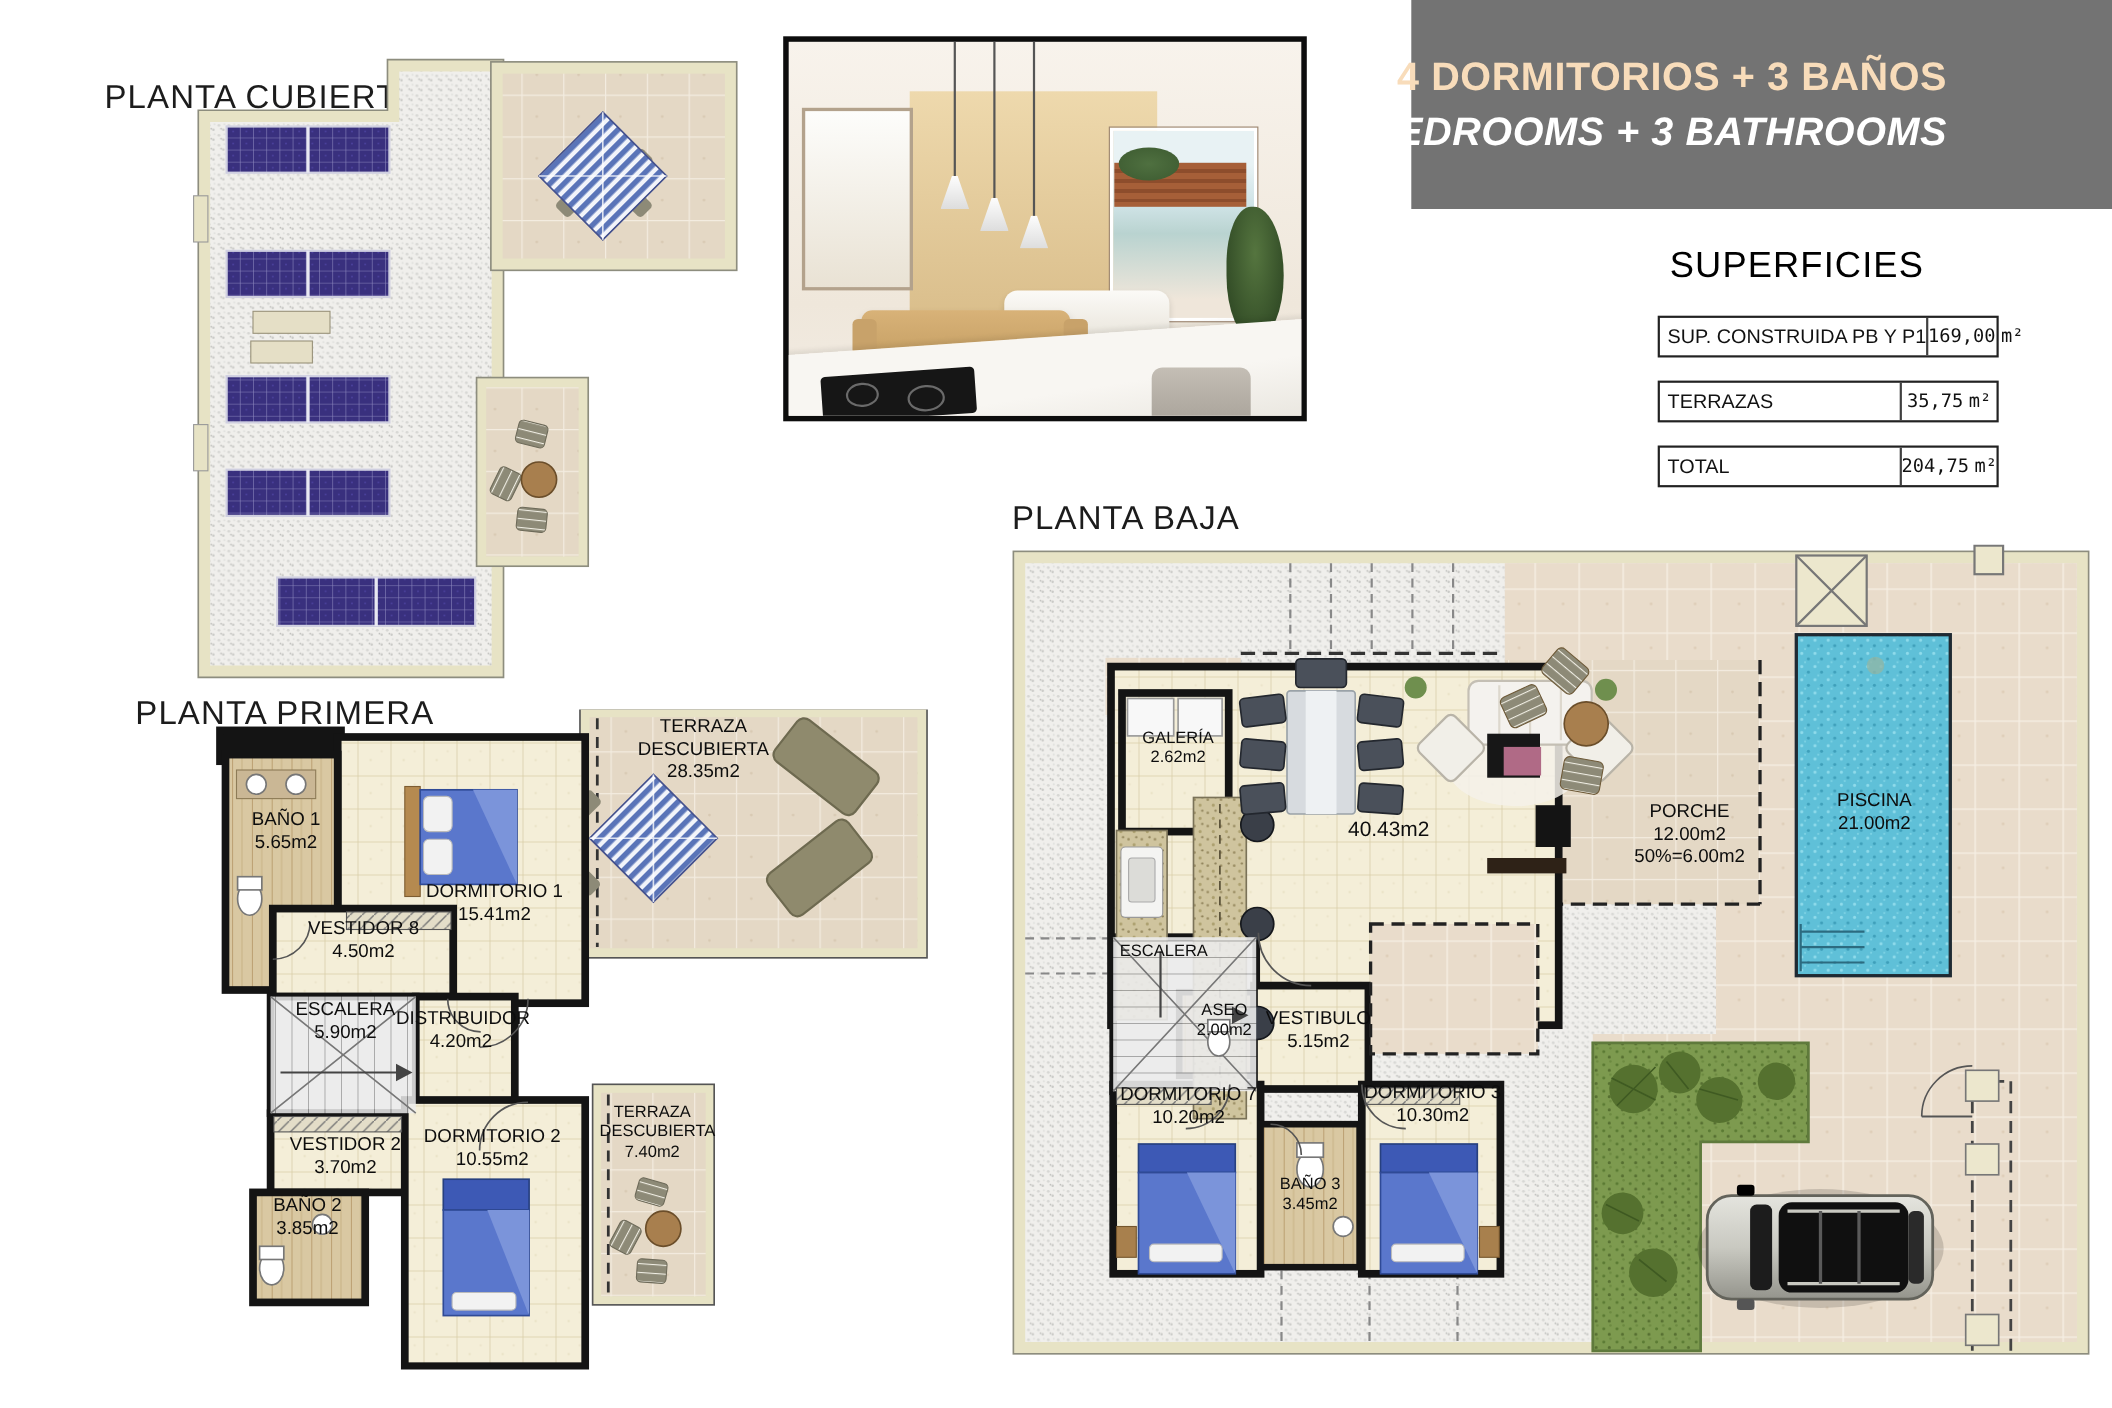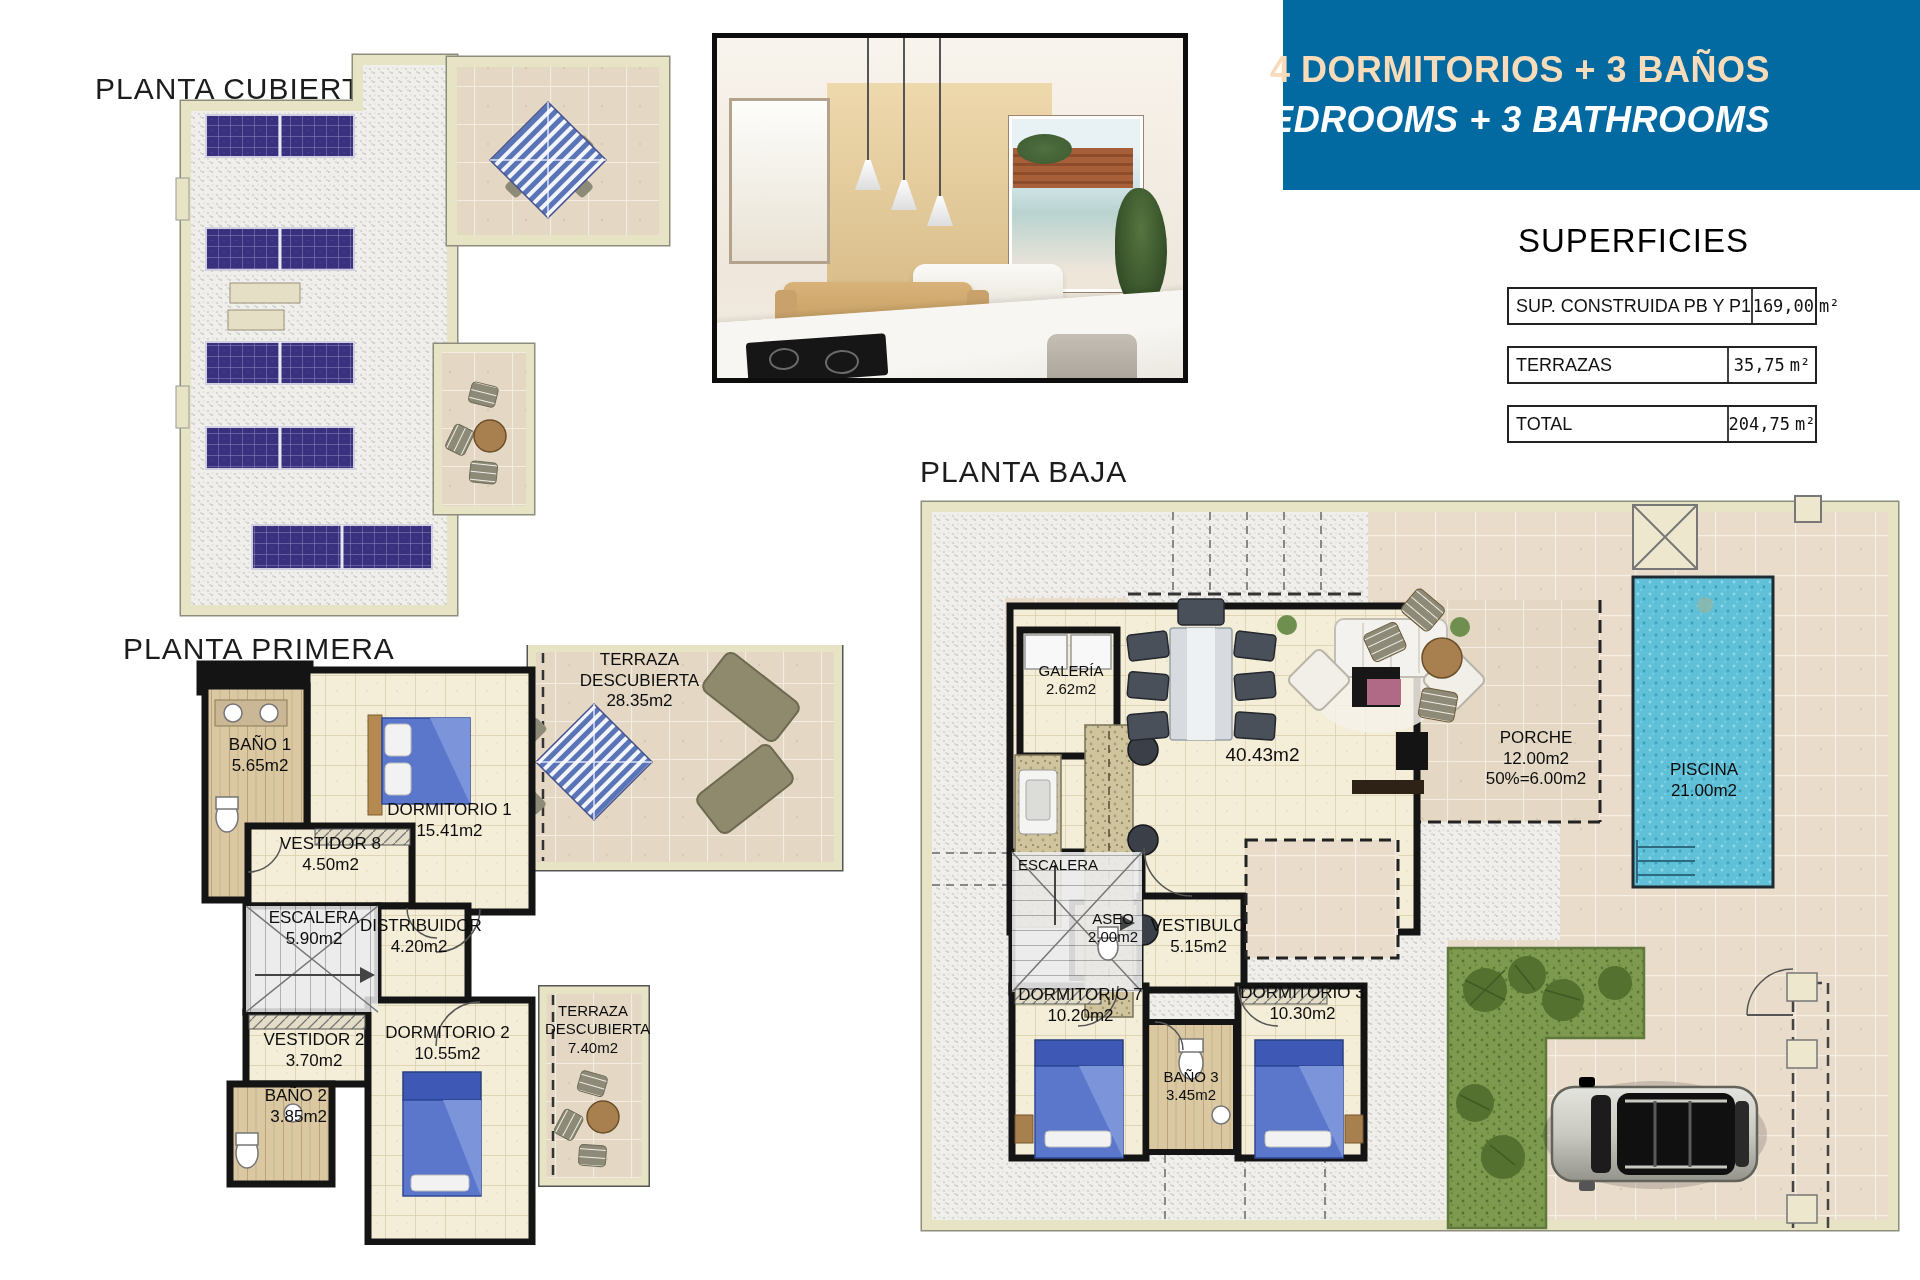--- a/index.html
+++ b/index.html
@@ -6,21 +6,21 @@
   #stage{position:relative;width:1920px;height:1280px;background:#fff;overflow:hidden;
          font-family:"Liberation Sans",sans-serif;color:#111;}
   .abs{position:absolute;}
   .sec-title{position:absolute;font-size:30px;color:#1c1c1c;letter-spacing:1px;white-space:nowrap;}
   
   .rlabel{position:absolute;text-align:center;font-size:17px;line-height:1.22;color:#0d0d0d;}
   .rlabel span{display:block;}
   .rlabel.small{font-size:15px;}
   .rlabel.big{font-size:19px;}
   
-  #banner{position:absolute;left:1283px;top:0;width:637px;height:190px;background:#0369a1;
+  #banner{position:absolute;left:1283px;top:0;width:637px;height:190px;background:#737373;
           display:flex;flex-direction:column;justify-content:center;align-items:flex-end;
           padding-right:150px;box-sizing:border-box;gap:8px;}
   #banner .l1{font-size:36px;font-weight:bold;color:#f8dcba;letter-spacing:.5px;white-space:nowrap;}
   #banner .l2{font-size:36px;font-weight:bold;font-style:italic;color:#ffffff;letter-spacing:.5px;white-space:nowrap;}
   
   #sup-title{position:absolute;left:1518px;top:222px;font-size:33px;color:#000000;letter-spacing:1px;}
   .sup-row{position:absolute;left:1507px;width:310px;height:38px;border:2px solid #222;background:#fff;
            display:flex;align-items:center;box-sizing:border-box;}
   .sup-row .lab{flex:1;padding-left:7px;font-size:18px;white-space:nowrap;}
   .sup-row .val{width:86px;height:100%;border-left:2px solid #404040;display:flex;align-items:center;
@@ -447,21 +447,21 @@
       <span>5.90m2</span>
   </div>
   <div class="rlabel" style="left:360px;top:916px;width:118px;">
     <span>DISTRIBUIDOR</span>
       <span>4.20m2</span>
   </div>
   <div class="rlabel" style="left:255px;top:1030px;width:118px;">
     <span>VESTIDOR 2</span>
       <span>3.70m2</span>
   </div>
-  <div class="rlabel" style="left:232px;top:1086px;width:95px;text-align:right;">
+  <div class="rlabel" style="left:232px;top:1086px;width:95px;">
     <span>BAÑO 2</span>
       <span>3.85m2</span>
   </div>
   <div class="rlabel" style="left:380px;top:1023px;width:135px;">
     <span>DORMITORIO 2</span>
       <span>10.55m2</span>
   </div>
   <div class="rlabel small" style="left:545px;top:1002px;width:96px;">
     <span>TERRAZA DESCUBIERTA</span>
       <span>7.40m2</span>
@@ -472,21 +472,21 @@
       <span>2.62m2</span>
   </div>
   <div class="rlabel big" style="left:1155px;top:743px;width:215px;">
       <span>40.43m2</span>
   </div>
   <div class="rlabel" style="left:1462px;top:728px;width:148px;">
     <span>PORCHE</span>
       <span>12.00m2</span>
       <span>50%=6.00m2</span>
   </div>
-  <div class="rlabel" style="left:1645px;top:718px;width:118px;margin-top:42px;">
+  <div class="rlabel" style="left:1645px;top:718px;width:118px;">
     <span>PISCINA</span>
       <span>21.00m2</span>
   </div>
   <div class="rlabel small" style="left:1018px;top:856px;width:105px;text-align:left;">
     <span>ESCALERA</span>
   </div>
   <div class="rlabel small" style="left:1076px;top:910px;width:74px;">
     <span>ASEO</span>
       <span>2.00m2</span>
   </div>

